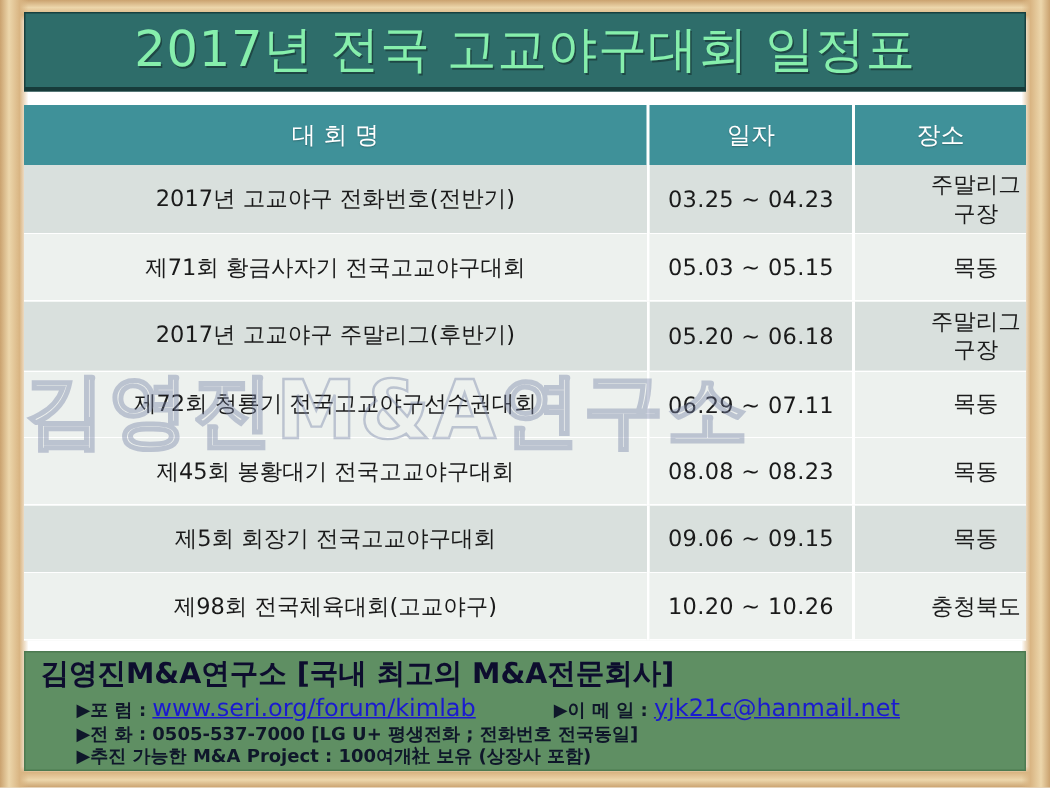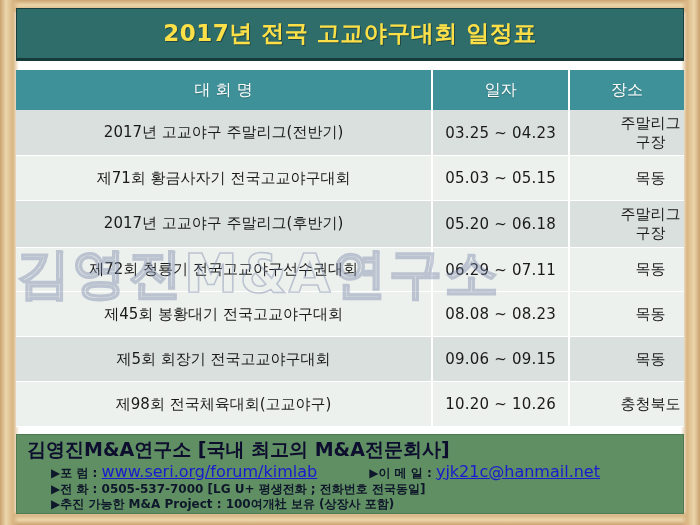--- a/index.html
+++ b/index.html
@@ -34,23 +34,23 @@
   #title-banner {
     position: absolute;
     left: 16px; top: 8px;
     width: 668px; height: 53px;
     background: #2e6d6a;
     border: 1px solid #18403f;
     border-bottom: 3px solid #173b3a;
     display: flex; align-items: center; justify-content: center;
   }
   #title-text {
-    color: #fde047;
-    font-size: 23px;
-    font-weight: bold;
+    color: #86efac;
+    font-size: 33px;
+    font-weight: normal;
     letter-spacing: 0.5px;
     text-shadow: 1px 1px 0 rgba(0,0,0,0.35);
     white-space: nowrap;
   }
 
   
   #table-wrap {
     position: absolute;
     left: 16px; top: 70px;
     width: 668px; height: 357px;
@@ -163,21 +163,21 @@
       </colgroup>
       <thead>
         <tr>
           <th>대  회  명</th>
           <th>일자</th>
           <th>장소</th>
         </tr>
       </thead>
       <tbody id="tbody">
           <tr class="odd">
-            <td class="cell-name">2017년 고교야구 주말리그(전반기)</td>
+            <td class="cell-name">2017년 고교야구 전화번호(전반기)</td>
             <td class="cell-date">03.25 ~ 04.23</td>
             <td class="cell-place">주말리그 구장</td>
           </tr>
           <tr class="even">
             <td class="cell-name">제71회 황금사자기 전국고교야구대회</td>
             <td class="cell-date">05.03 ~ 05.15</td>
             <td class="cell-place">목동</td>
           </tr>
           <tr class="odd">
             <td class="cell-name">2017년 고교야구 주말리그(후반기)</td>

